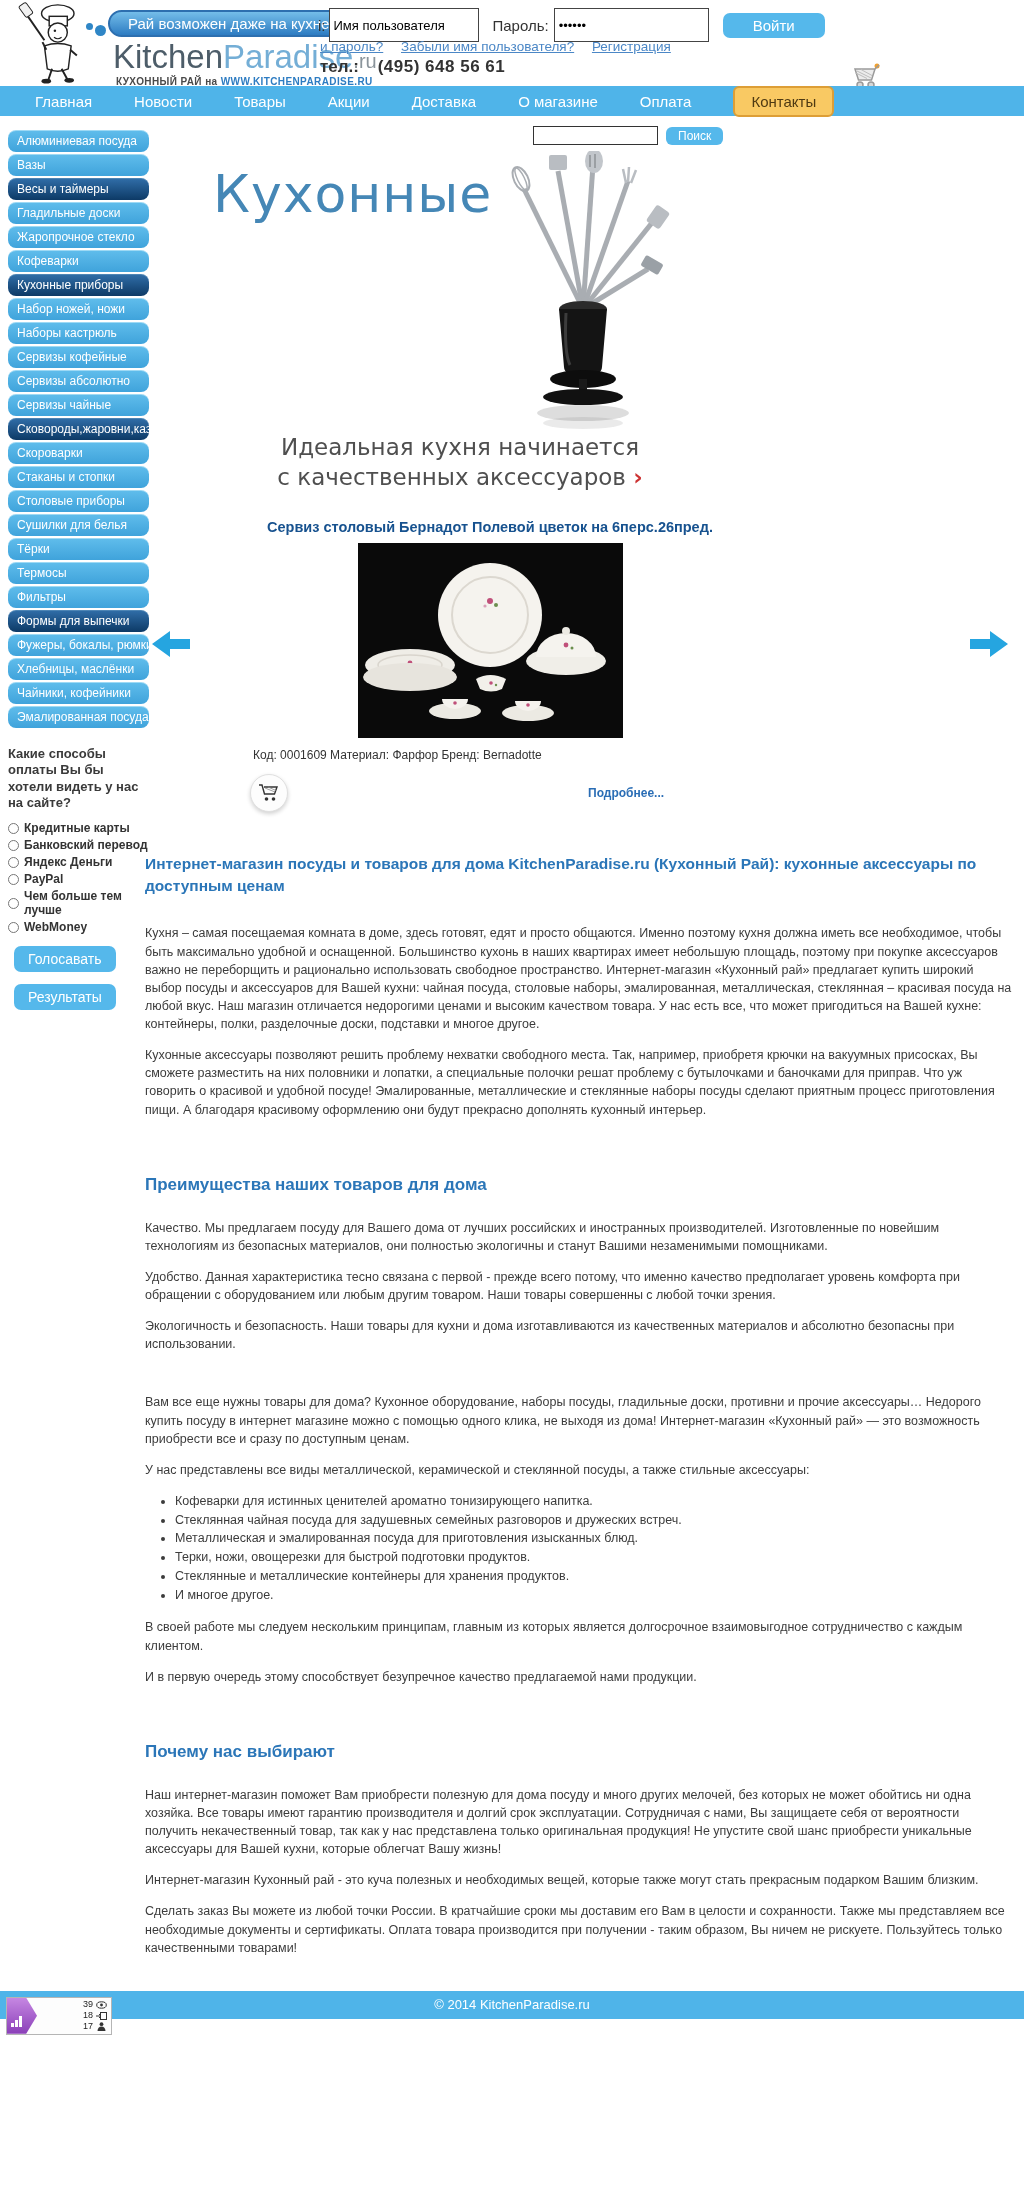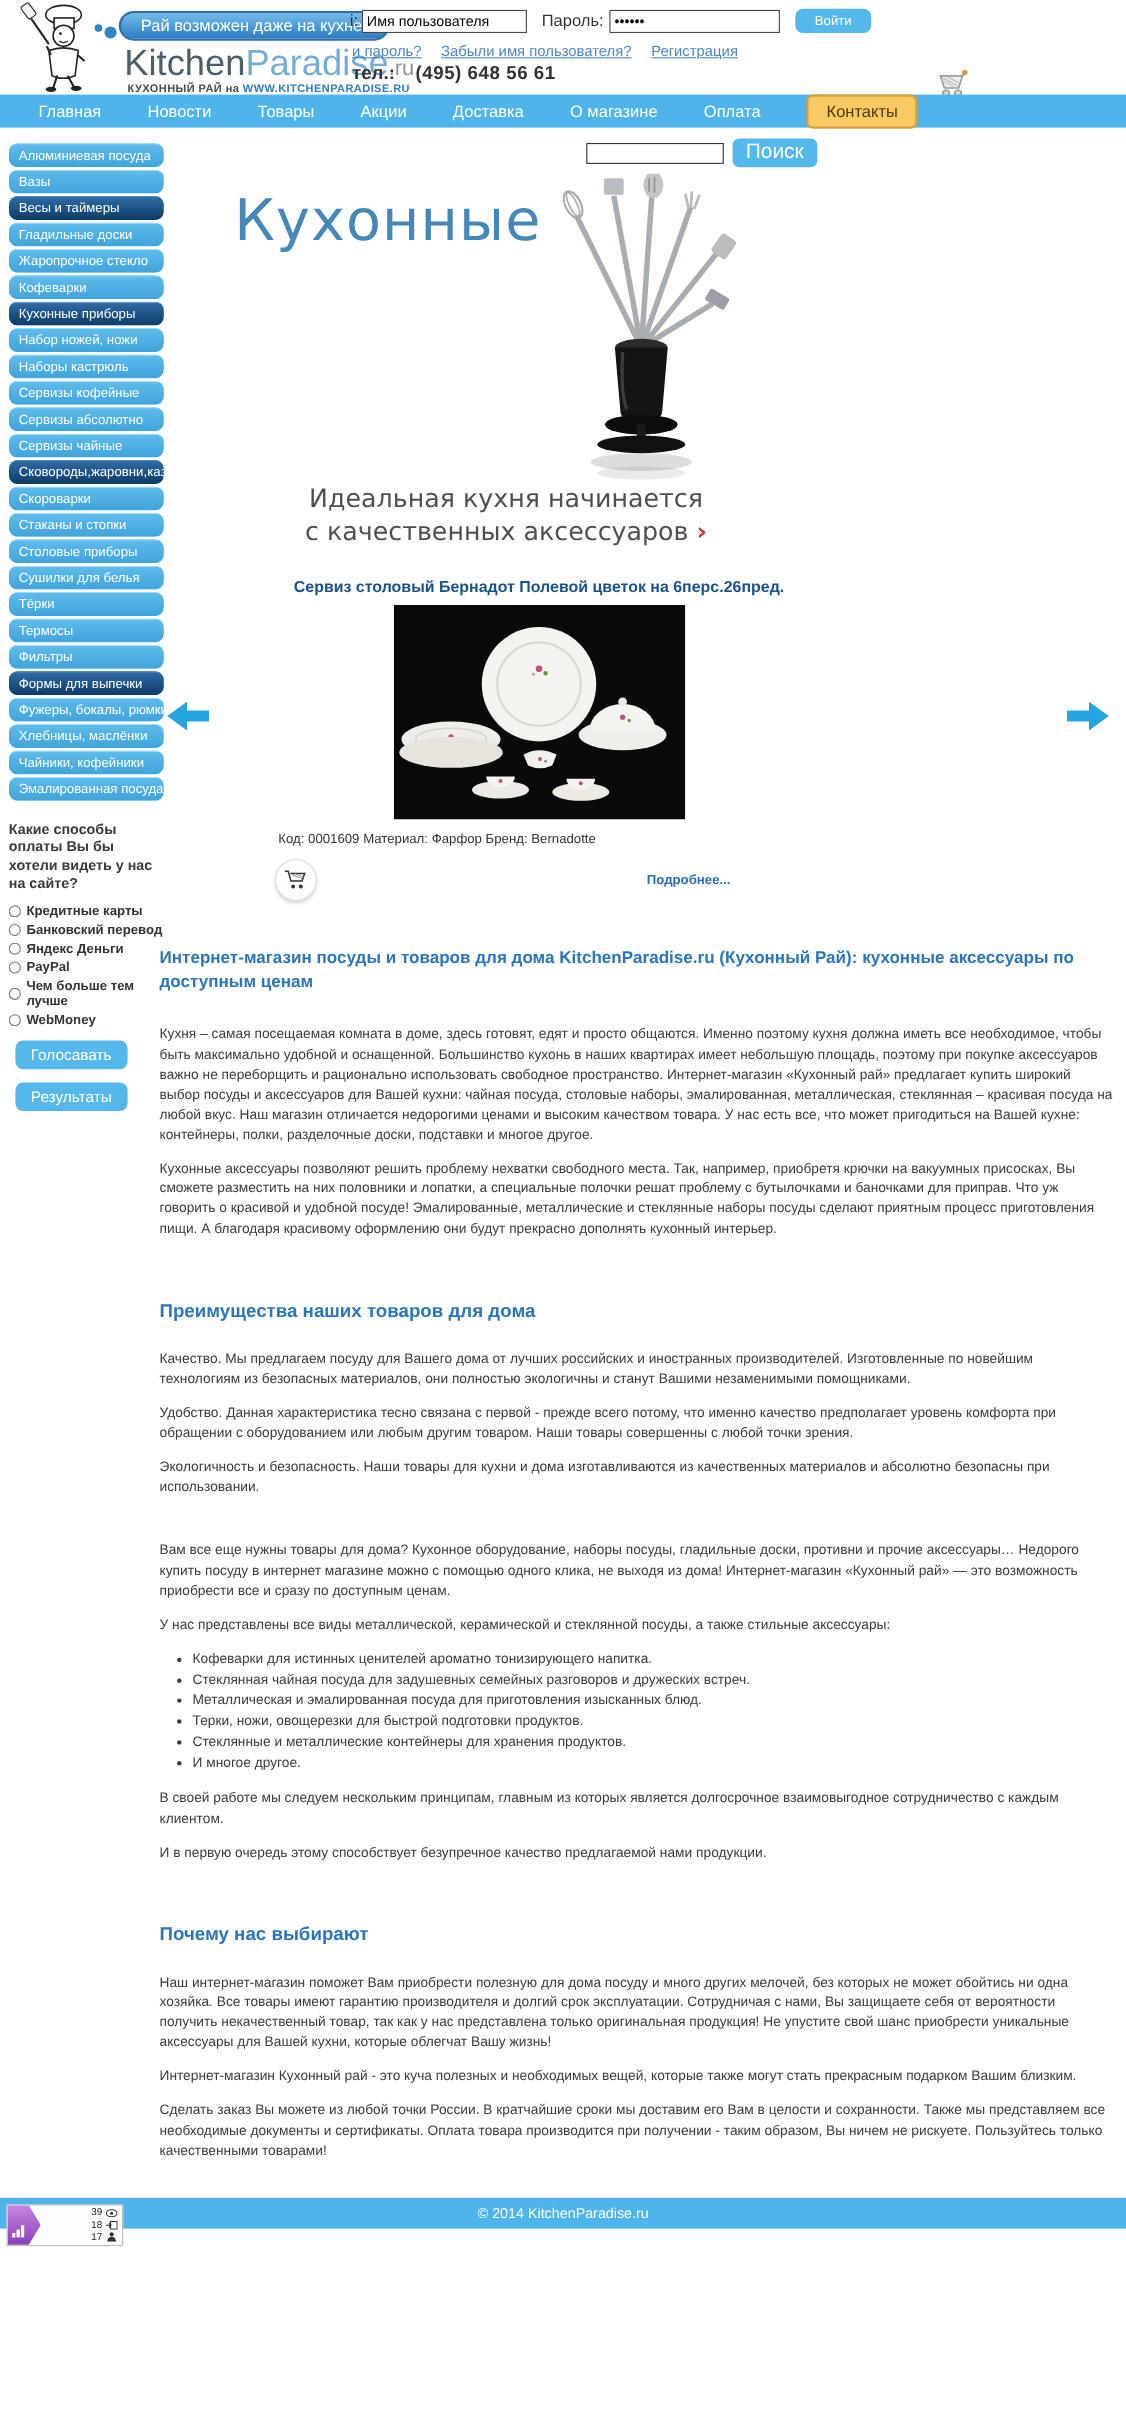--- a/index.html
+++ b/index.html
@@ -19,26 +19,26 @@
   .logo-text { position:absolute; left:113px; top:38px; font-size:33px; letter-spacing:0; }
   .logo-text .k { color:#4d5d69; font-weight:normal; }
   .logo-text .p { color:#74aed6; }
   .logo-text .tld { color:#8a949b; font-size:20px; }
   .logo-sub { position:absolute; left:116px; top:76px; font-size:10px; font-weight:bold; letter-spacing:.4px; }
   .logo-sub .pre { color:#4a4a4a; }
   .logo-sub .url { color:#2d7cc2; }
 
   .login-row { position:absolute; left:318px; top:8px; display:flex; align-items:center; font-size:15px; color:#333; }
   .login-row label { margin-right:3px; }
-  .login-row input { height:21px; border:1px solid #444; font-size:13px; padding:1px 4px; font-family:inherit; }
+  .login-row input { height:34px; border:1px solid #444; font-size:13px; padding:1px 4px; font-family:inherit; }
   .inp-user { width:150px; }
   .inp-pass { width:155px; }
   .pass-label { margin:0 5px 0 14px; }
   .btn { background:#55b8eb; color:#fff; border:none; border-radius:7px; font-family:inherit; cursor:pointer; }
-  .btn-login { font-size:12px; padding:4px 18px; margin-left:14px; }
+  .btn-login { font-size:15px; padding:4px 30px; margin-left:14px; }
   .login-links { position:absolute; left:320px; top:39px; font-size:13.5px; }
   .login-links a { color:#4b87c6; text-decoration:underline; margin-right:14px; }
   .phone-row { position:absolute; left:320px; top:57px; font-size:17px; color:#333; }
   .phone-row .lbl { font-weight:bold; margin-right:14px; }
   .phone-row .num { font-weight:bold; letter-spacing:.5px; }
   .header-cart { position:absolute; right:140px; top:60px; cursor:pointer; }
 
   
   .nav { background:#4fb4e9; height:30px; display:flex; align-items:center; padding-left:35px; position:relative; z-index:2; }
   .nav a { color:#fff; font-size:15px; text-decoration:none; margin-right:42px; white-space:nowrap; }
@@ -57,21 +57,21 @@
   .poll-q { font-size:13px; font-weight:bold; color:#3a3a3a; line-height:1.25; margin-bottom:10px; }
   .poll-opt { display:flex; align-items:center; margin-bottom:3px; }
   .poll-opt input { margin:0 5px 0 0; width:11px; height:11px; }
   .poll-opt span { font-size:12px; font-weight:bold; color:#333; }
   .btn-poll { display:block; font-size:14px; padding:5px 14px; margin:12px 0 0 6px; }
 
   .main { margin-left:150px; position:relative; }
 
   .search-row { display:flex; align-items:center; margin:10px 0 0 383px; }
   .search-row input { width:125px; height:19px; border:1px solid #333; font-size:12px; padding:1px 4px; }
-  .btn-search { font-size:19px; padding:2px 12px; margin-left:8px; border-radius:6px; }
+  .btn-search { font-size:12px; padding:2px 12px; margin-left:8px; border-radius:6px; }
 
   
   .banner { position:relative; height:360px; margin-top:6px; }
   .banner-title { position:absolute; left:63px; top:12px; font-family:"DejaVu Sans", sans-serif;
                   font-size:52px; color:#4587b6; letter-spacing:1px; line-height:1.22; }
   .banner-art { position:absolute; left:330px; top:0px; }
   .banner-tagline { position:absolute; left:95px; top:282px; width:430px; text-align:center;
                     font-family:"DejaVu Sans", sans-serif; font-size:23px; color:#4f4f4f; line-height:1.3; }
   .banner-tagline .arrow { color:#cc3232; font-weight:bold; }
 

